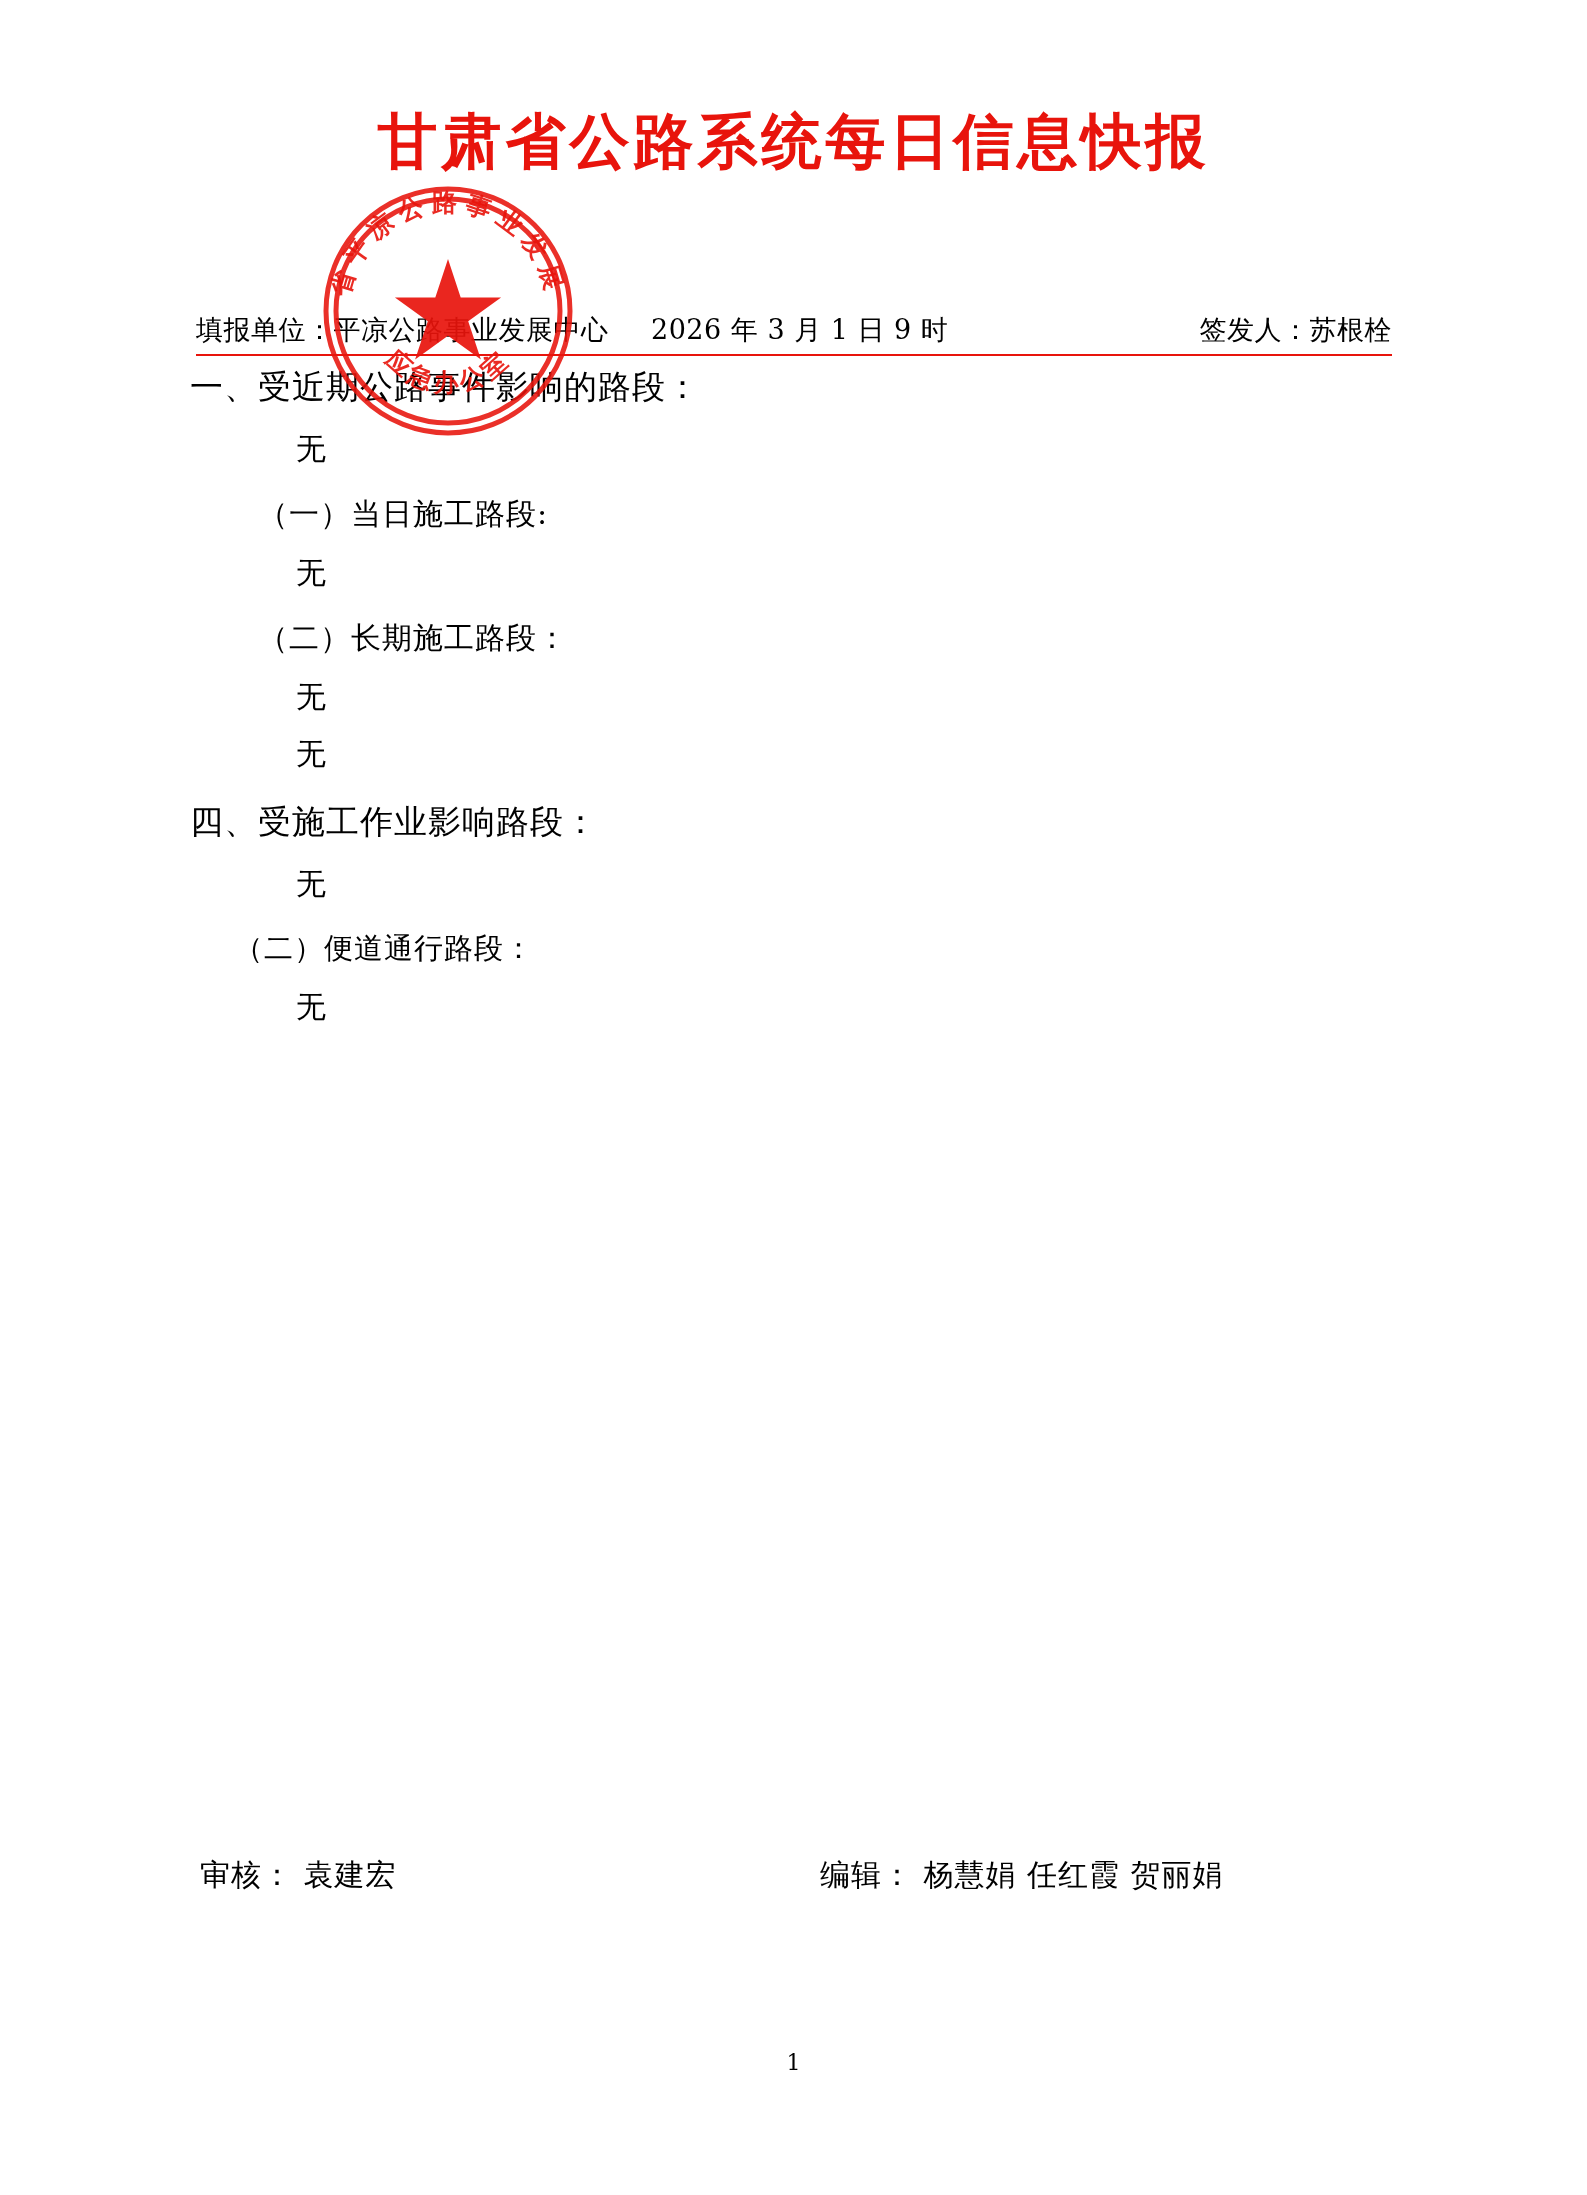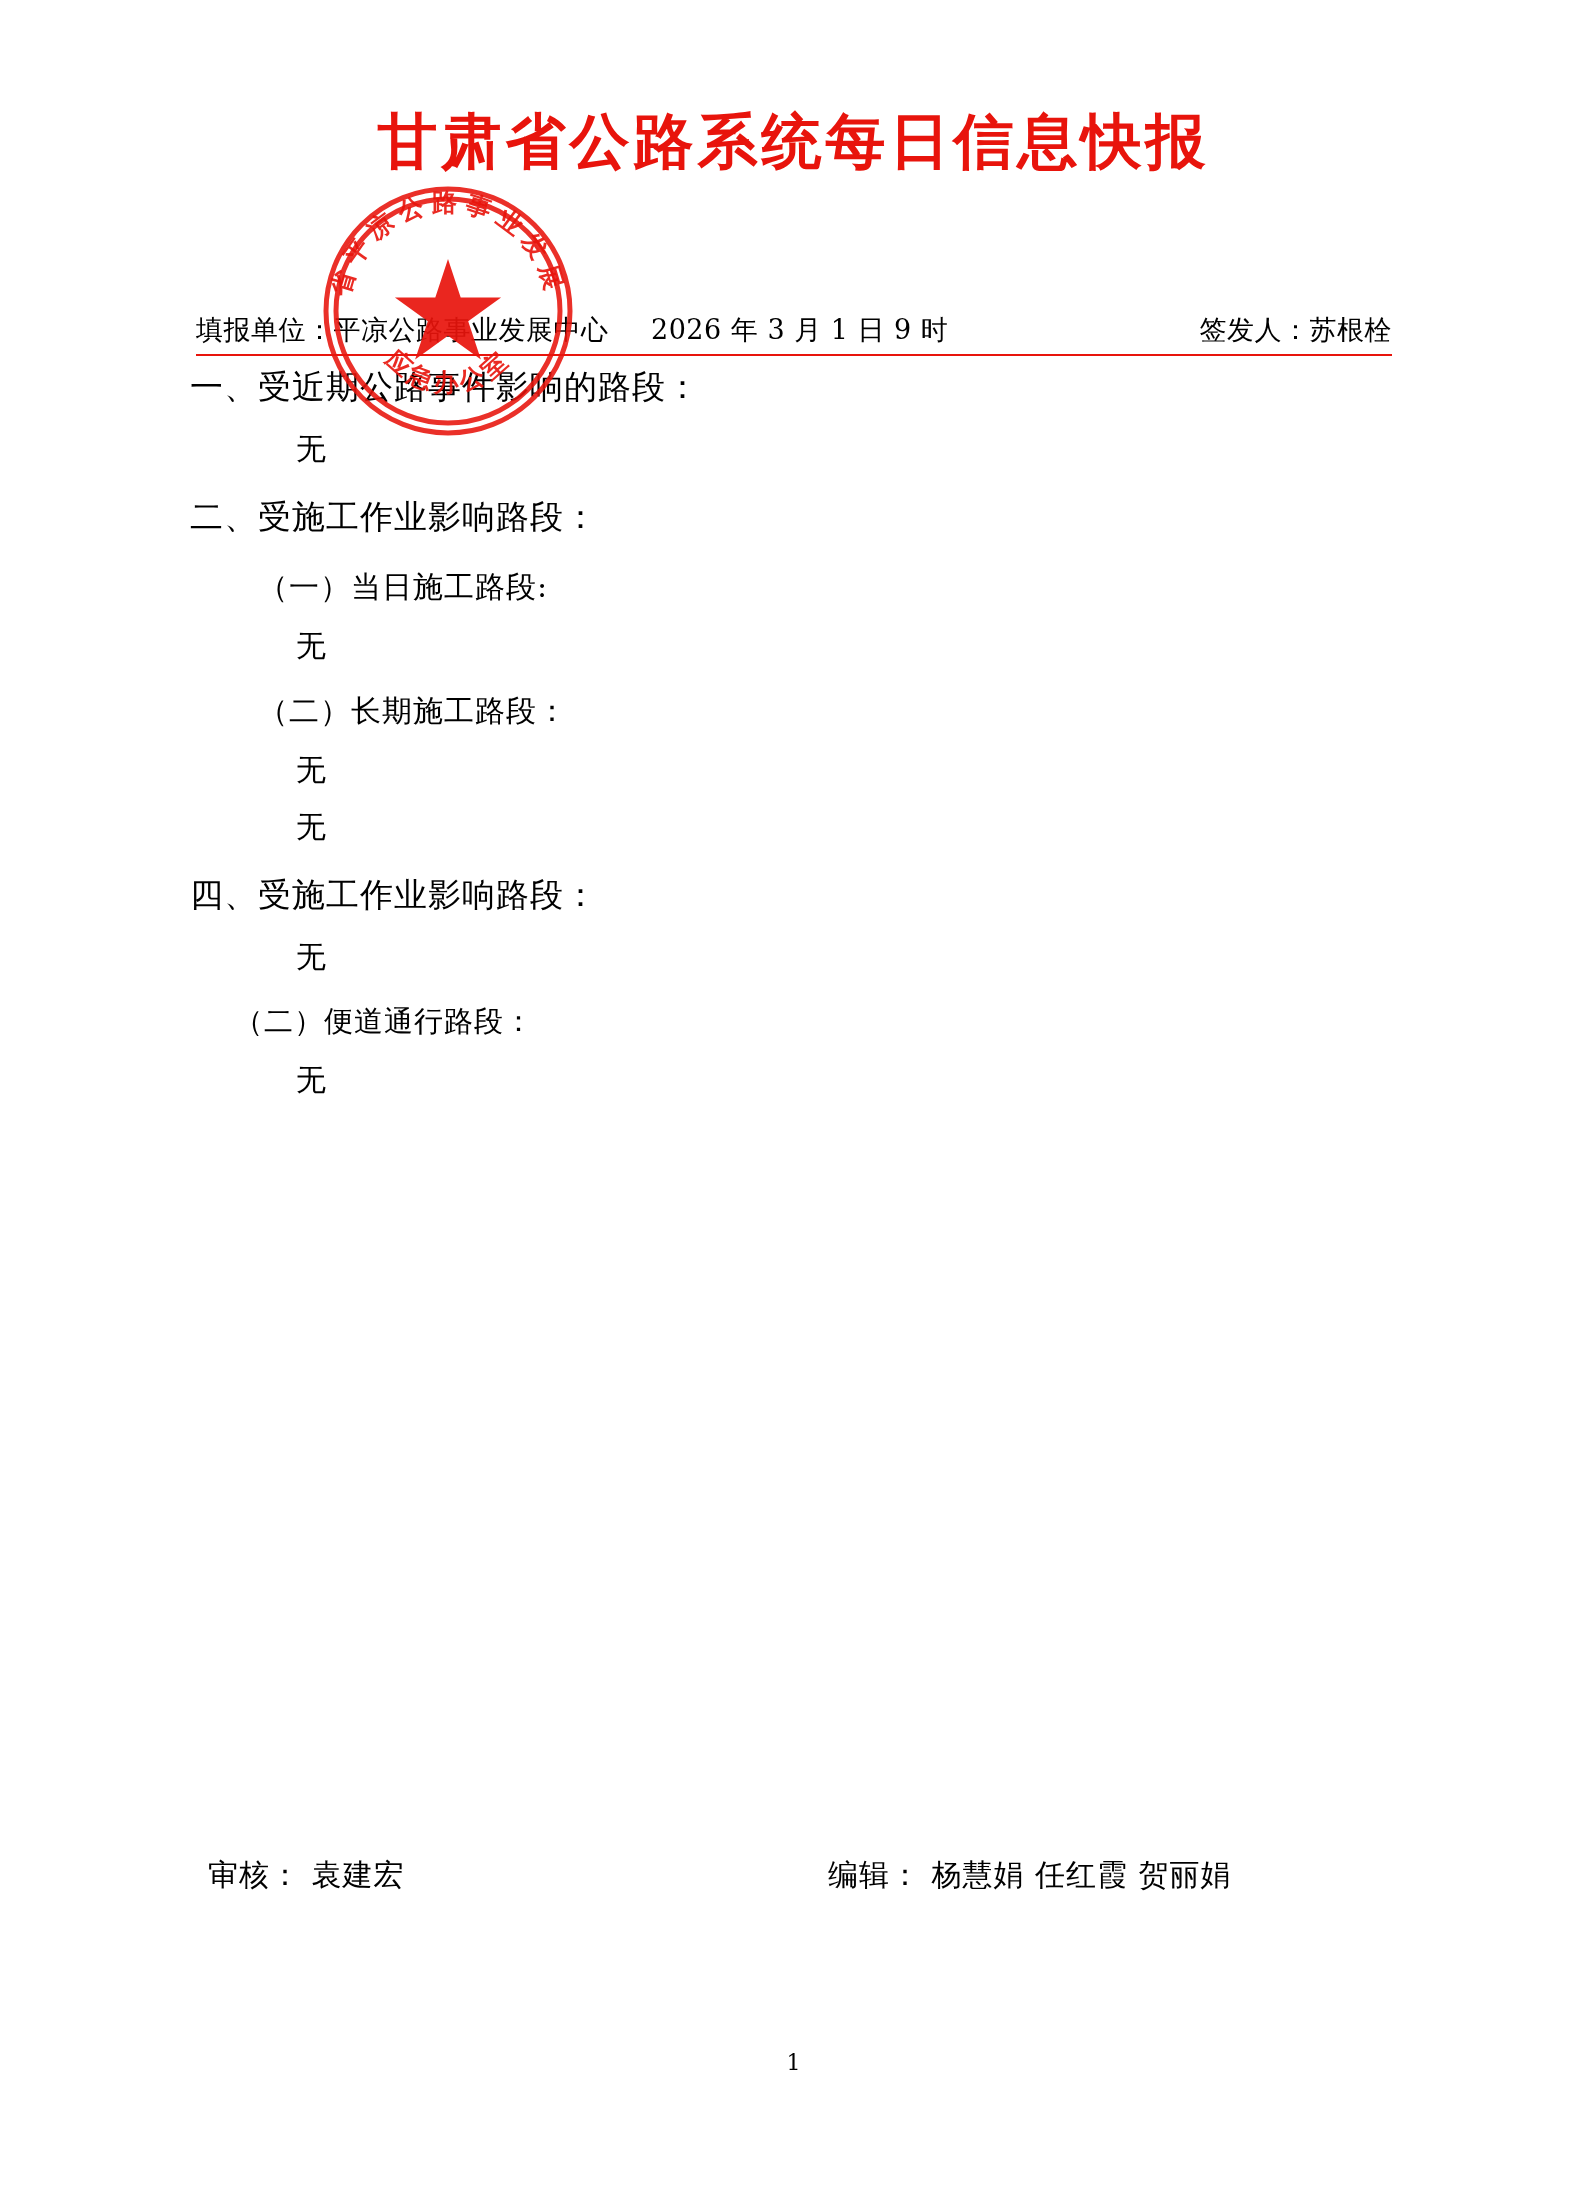--- a/index.html
+++ b/index.html
@@ -102,21 +102,21 @@
     font-size: 29px;
   }
   .val {
     font-size: 30px;
     margin: 0;
     padding: 8px 0 8px 106px;
   }
   
   .footer {
     position: absolute;
-    left: 8px;
+    left: 0;
     top: 1855px;
     width: 1535px;
     height: 60px;
     font-size: 30px;
     letter-spacing: 1px;
   }
   .footer .reviewer {
     position: absolute;
     left: 200px;
     top: 0;
@@ -159,21 +159,20 @@
       <span class="unit">填报单位：平凉公路事业发展中心</span>
       <span class="date">2026 年 3 月 1 日 9 时</span>
       <span class="signer">签发人：苏根栓</span>
     </div>
 
     <div class="body-block">
 
       <p class="lvl1">一、受近期公路事件影响的路段：</p>
       <p class="val">无</p>
 
-      <p class="lvl1">二、受施工作业影响路段：</p>
       <p class="lvl2">（一）当日施工路段:</p>
       <p class="val">无</p>
       <p class="lvl2">（二）长期施工路段：</p>
       <p class="val">无</p>
 
       <p class="val">无</p>
 
       <p class="lvl1">四、受施工作业影响路段：</p>
       <p class="val">无</p>
       <p class="lvl2 narrow">（二）便道通行路段：</p>

